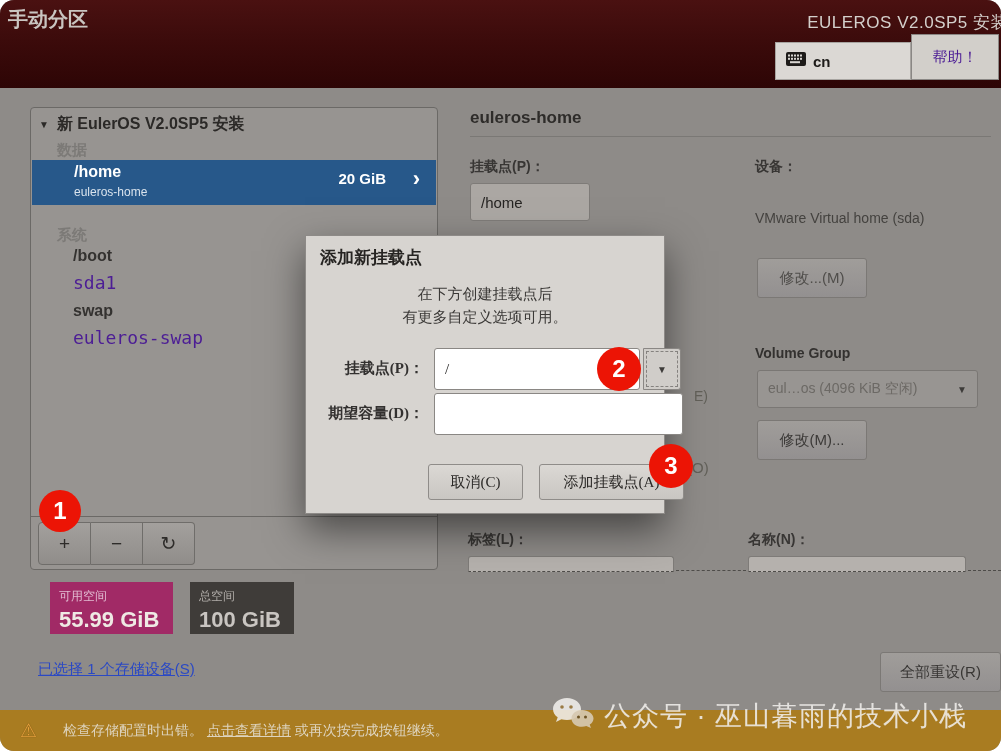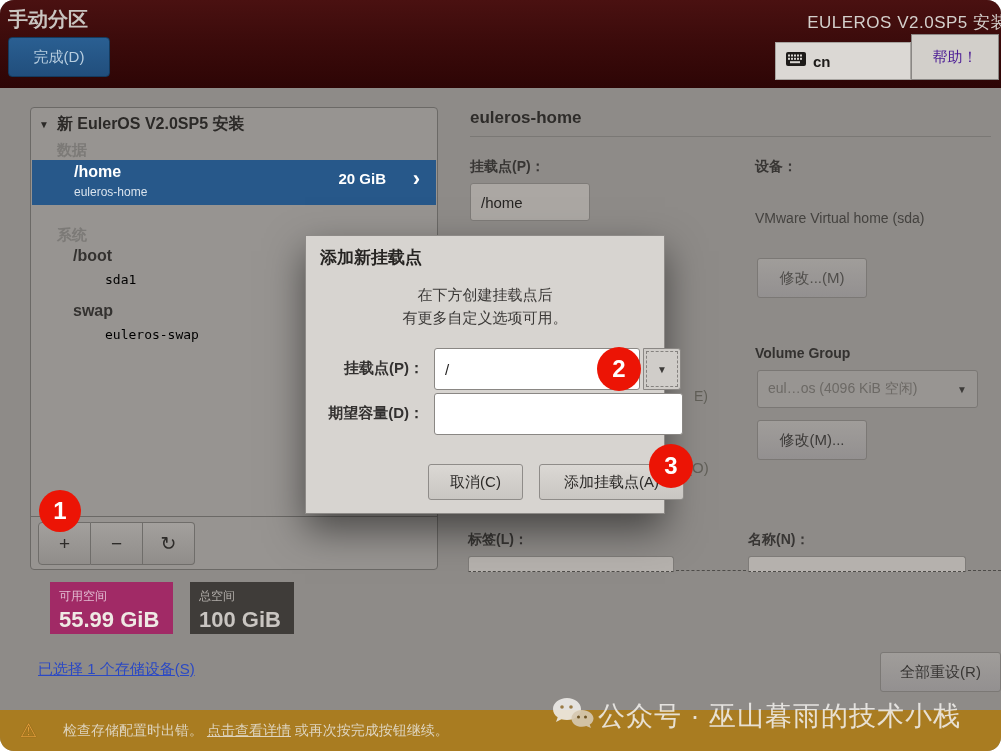--- a/index.html
+++ b/index.html
@@ -30,21 +30,21 @@
   .tree-root{position:absolute;left:8px;top:6px;font-size:16px;font-weight:bold;color:#2b2927;
     display:flex;align-items:center;gap:8px;}
   .expander{font-size:10px;color:#2b2927;}
   .tree-group{position:absolute;left:26px;font-size:15px;font-weight:bold;color:#7c7a77;}
   .row-selected{position:absolute;left:1px;right:1px;top:52px;height:45px;background:#27588a;}
   .sel-mount{position:absolute;left:42px;top:3px;font-size:16px;font-weight:bold;color:#ffffff;}
   .sel-device{position:absolute;left:42px;top:25px;font-size:12px;color:#d9e3ed;}
   .sel-size{position:absolute;right:50px;top:10px;font-size:15px;font-weight:bold;color:#ffffff;}
   .sel-chevron{position:absolute;right:16px;top:6px;font-size:22px;font-weight:bold;color:#ffffff;}
   .tree-mount{position:absolute;left:42px;font-size:16px;font-weight:bold;color:#343230;}
-  .tree-device{position:absolute;left:42px;font-size:13px;color:#000000;font-family:"DejaVu Sans Mono",monospace;margin-left:32px;}
+  .tree-device{position:absolute;left:42px;font-size:18px;color:#4c1d95;font-family:"DejaVu Sans Mono",monospace;}
   .panel-footer{position:absolute;left:0;right:0;bottom:0;height:52px;border-top:1px solid #6b6966;}
   .btn-group{position:absolute;left:7px;top:5px;display:flex;}
   .tool-btn{width:51px;height:41px;background:linear-gradient(180deg,#a3a09d 0%,#908d8a 100%);
     border:1px solid #6f6d6a;border-left-width:0;font-size:19px;color:#2e2c2a;
     display:flex;align-items:center;justify-content:center;cursor:pointer;}
   .tool-btn:first-child{border-left-width:1px;border-radius:4px 0 0 4px;}
   .tool-btn:last-child{border-radius:0 4px 4px 0;}
   
   .space-box{position:absolute;top:582px;height:52px;box-sizing:border-box;padding:6px 9px;margin-left:20px;}
   .space-box .lbl{font-size:12px;}
@@ -75,21 +75,21 @@
   .vg-value{font-size:14px;color:#6c6965;}
   .dd-arrow{font-size:10px;color:#3d3b39;}
   .fragment{position:absolute;font-size:14px;color:#626059;}
   .clipped-input{position:absolute;top:556px;height:16px;box-sizing:border-box;background:#b5b1ad;
     border:1px solid #7e7b78;border-bottom:1px dashed #4e4c49;border-radius:3px 3px 0 0;}
   .dash-gap{position:absolute;top:570px;border-top:1px dashed #4e4c49;height:0;}
   .reset-btn{left:880px;top:652px;width:121px;height:40px;color:#383634;}
   
   .dialog{position:absolute;left:305px;top:235px;width:360px;height:279px;z-index:10;
     background:#d7d4d0;border:1px solid #8d8a87;box-sizing:border-box;
-    box-shadow:0 16px 36px rgba(0,0,0,.5);}
+    box-shadow:0 16px 36px rgba(0,0,0,.5);font-family:Liberation Serif, serif;}
   .dlg-title{position:absolute;left:14px;top:10px;font-size:17px;font-weight:bold;color:#262422;}
   .dlg-desc{position:absolute;left:30px;right:30px;top:47px;text-align:center;
     font-size:15px;color:#3b3937;line-height:23px;}
   .dlg-label{position:absolute;width:110px;text-align:right;font-size:15px;font-weight:bold;color:#333130;}
   .dlg-input{position:absolute;box-sizing:border-box;background:#ffffff;border:1px solid #8a8784;
     border-radius:3px;padding:0 10px;font-size:15px;color:#222120;font-family:inherit;}
   .combo-btn{position:absolute;left:337px;top:112px;width:38px;height:42px;box-sizing:border-box;
     background:#d0cdc9;border:1px solid #8a8784;border-radius:0 3px 3px 0;cursor:pointer;
     display:flex;align-items:center;justify-content:center;
     outline:1px dashed #85827f;outline-offset:-4px;}
@@ -100,34 +100,31 @@
   
   .step-badge{position:absolute;z-index:20;border-radius:50%;background:#ec1405;
     color:#ffffff;font-weight:bold;display:flex;align-items:center;justify-content:center;}
   
   .status-bar{position:absolute;left:0;top:710px;width:100%;height:41px;background:#a97c21;z-index:5;
     display:flex;align-items:center;}
   .warn-icon{margin-left:20px;font-size:19px;color:#e8a33d;text-shadow:0 0 1px #5a3c08;}
   .status-text{margin-left:26px;font-size:14px;color:#ded4bf;}
   .status-link{text-decoration:underline;cursor:pointer;color:#ded4bf;}
   
-  .watermark{position:absolute;left:550px;top:696px;z-index:30;display:flex;align-items:center;gap:4px;}
+  .watermark{position:absolute;left:550px;top:696px;z-index:30;display:flex;align-items:center;gap:10px;}
   .wm-text{font-size:27px;color:rgba(240,238,234,0.88);letter-spacing:1px;white-space:nowrap;}
 </style>
 </head>
 <body>
 
 <div class="window">
 
   <div class="header">
     <div class="screen-title">手动分区</div>
     <div class="product-title">EULEROS V2.0SP5 安装</div>
-    <div class="done-btn">
-      <span>完成(D)</span>
-    </div>
     <div class="kbd-widget">
       <span>
         <svg width="20" height="14" viewBox="0 0 20 14">
             <rect x="0" y="0" width="20" height="14" rx="2" fill="#1d1b19"></rect>
             <g fill="#d8d5d1">
               <rect x="2" y="2.5" width="2" height="2"></rect>
               <rect x="5" y="2.5" width="2" height="2"></rect>
               <rect x="8" y="2.5" width="2" height="2"></rect>
               <rect x="11" y="2.5" width="2" height="2"></rect>
               <rect x="14" y="2.5" width="2" height="2"></rect>

